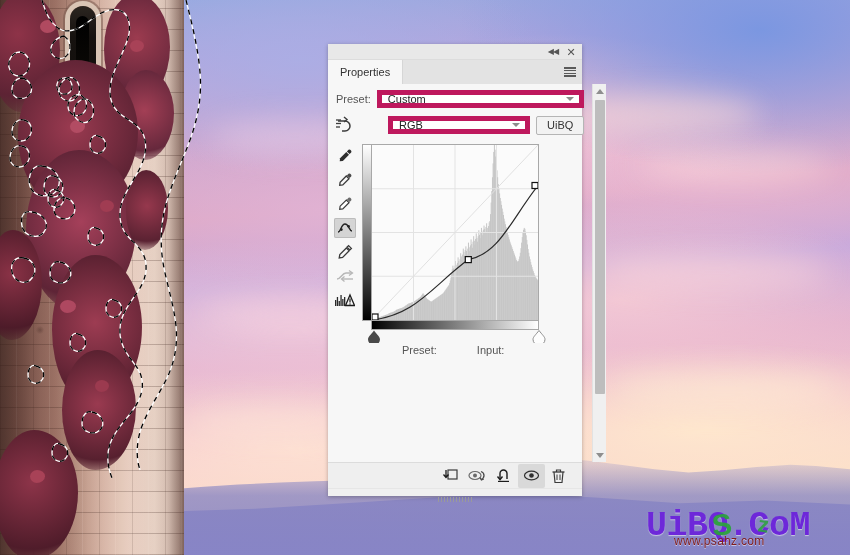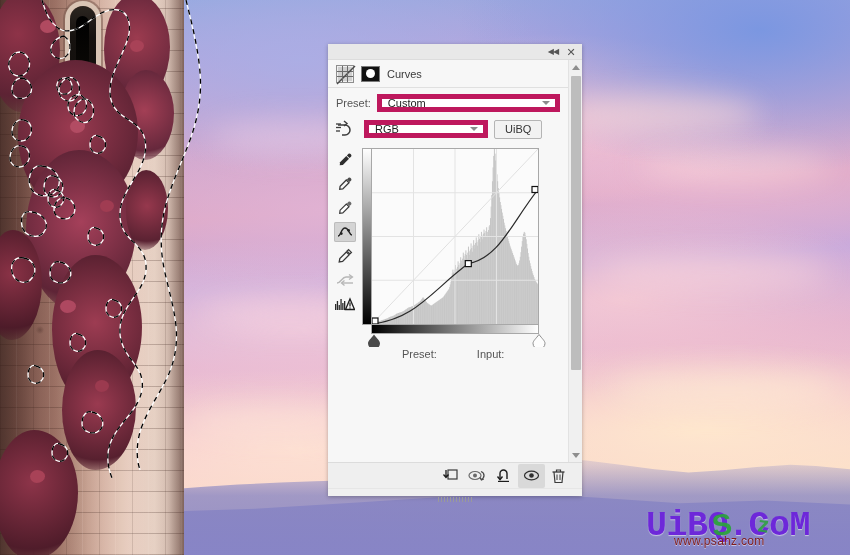--- a/index.html
+++ b/index.html
@@ -224,21 +224,21 @@
     border-top:4px solid #8c8c8c;
   }
 
   .channel-row {
     display:flex; align-items:center; gap:6px; padding:4px 8px 4px 4px;
   }
   .icon-target {
     width:26px; height:22px; display:flex; align-items:center; justify-content:center;
     cursor:pointer; flex:0 0 auto;
   }
-  .sel-channel { width:124px; flex:0 0 auto; }
+  .sel-channel { width:142px; flex:0 0 auto;margin-left:24px; }
   .btn-auto {
     height:19px; min-width:46px; padding:0 10px; background:#f2f2f2;
     border:1px solid #b5b5b5; border-radius:2px; font-size:11px; color:#333;
     display:flex; align-items:center; justify-content:center; cursor:pointer;
   }
 
   
   .curve-wrap { position:relative; padding:4px 8px 0 4px; display:flex; gap:4px; }
   .curve-tools {
     width:26px; display:flex; flex-direction:column; align-items:center;
@@ -456,37 +456,35 @@
   </div>
 </div>
 
 <div id="panel">
 
   <div class="panel-titlebar">
     <div class="tb-btn tb-collapse">◀◀</div>
     <div class="tb-btn tb-close">✕</div>
   </div>
 
+  <div class="tabstrip">
+    <div class="tab">
+      <span>Properties</span>
+    </div>
+    <div class="panel-menu">
+      <i></i>
+        <i></i>
+        <i></i>
+        <i></i>
+    </div>
+  </div>
 
   <div class="panel-body">
     <div class="panel-main">
 
-      <div class="adj-header">
-        <div class="thumb-curves">
-          <div class="thumb-diag">
-            <svg width="22" height="22">
-                <line x1="2" y1="20" x2="20" y2="2" stroke="#4a4a4a" stroke-width="1.4"></line>
-              </svg>
-          </div>
-        </div>
-        <div class="thumb-mask">
-            <span></span>
-          </div>
-        <div class="adj-title">Curves</div>
-      </div>
 
       <div class="preset-row">
         <div class="preset-label">Preset:</div>
         <div class="sel">
           <span>Custom</span>
           <span class="caret"></span>
         </div>
       </div>
 
       <div class="channel-row">

